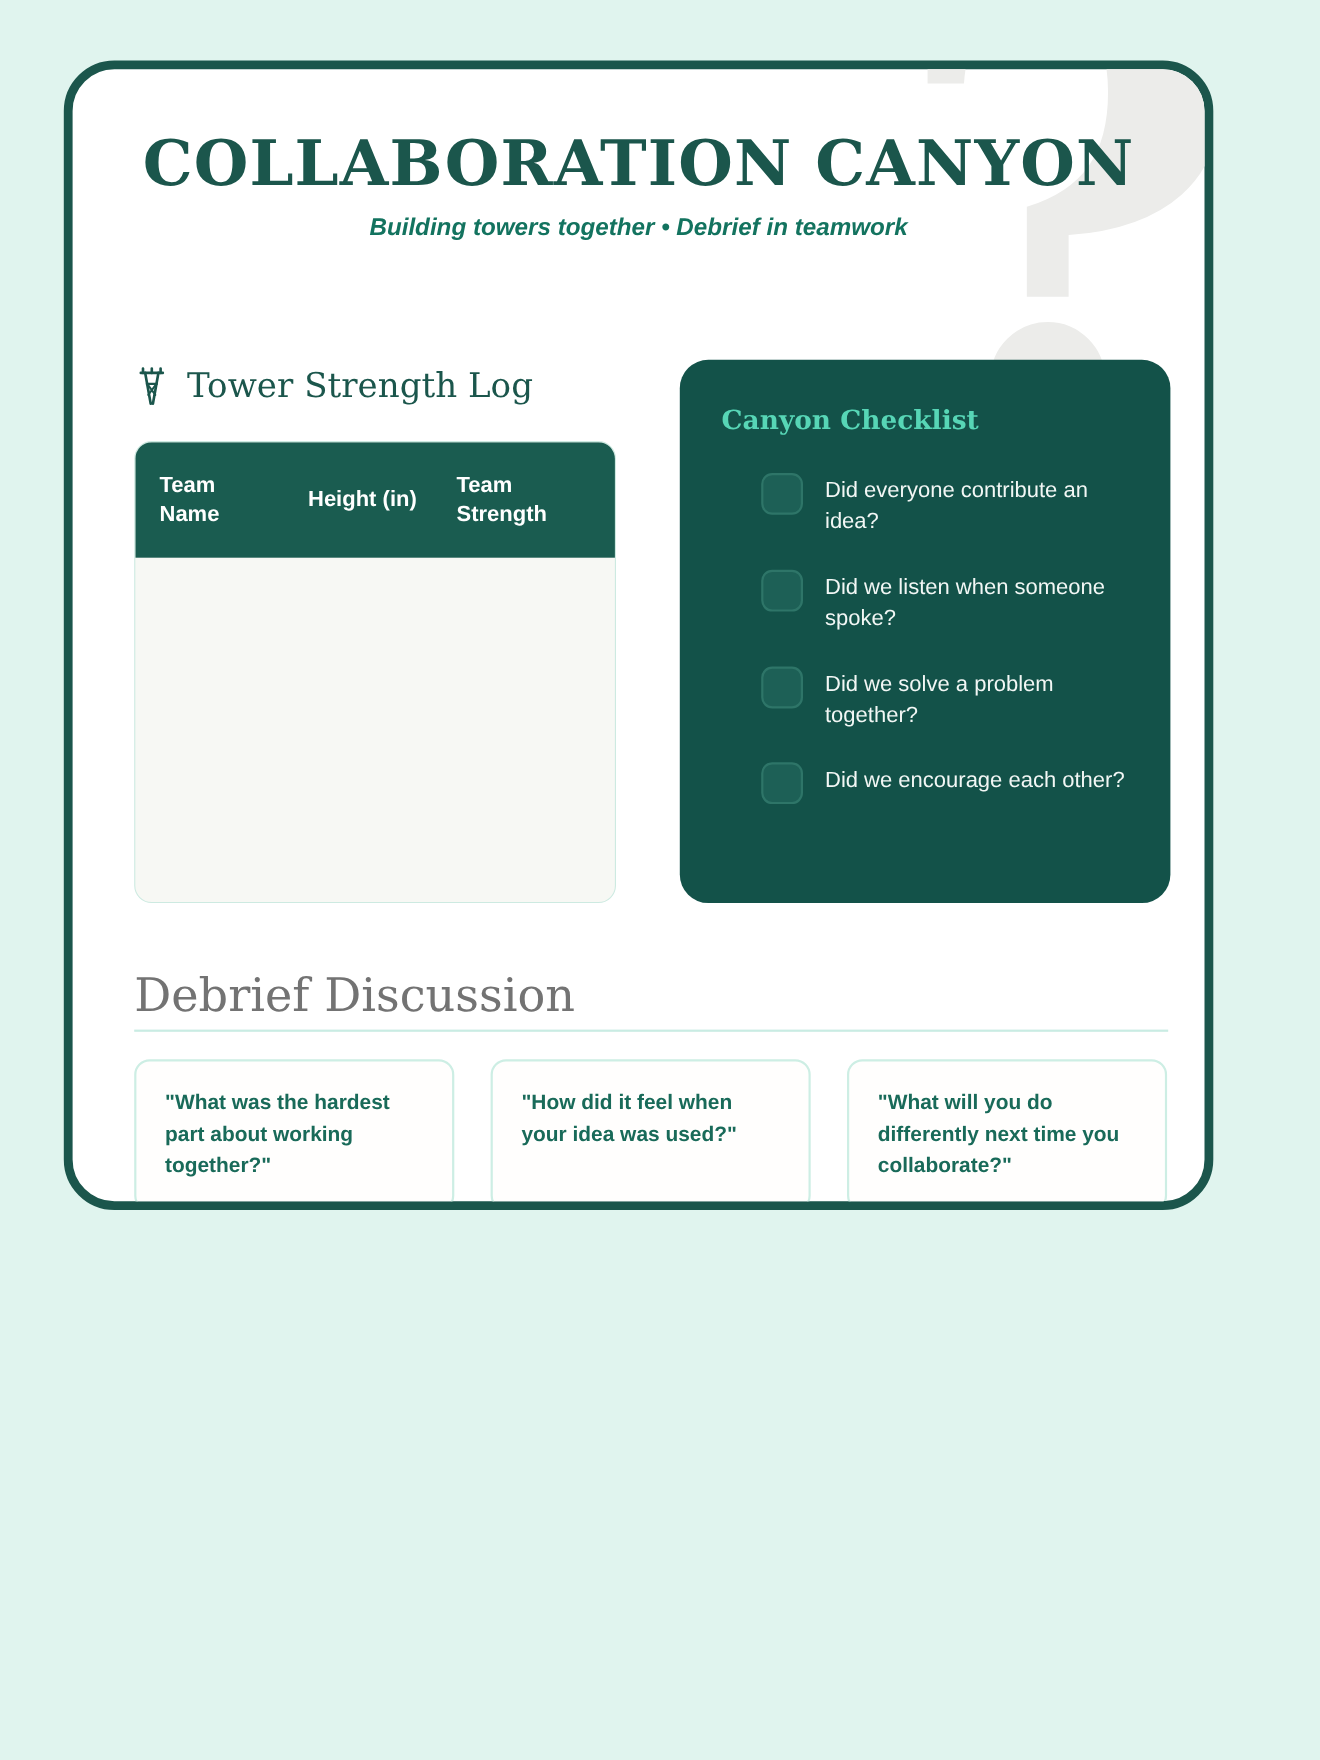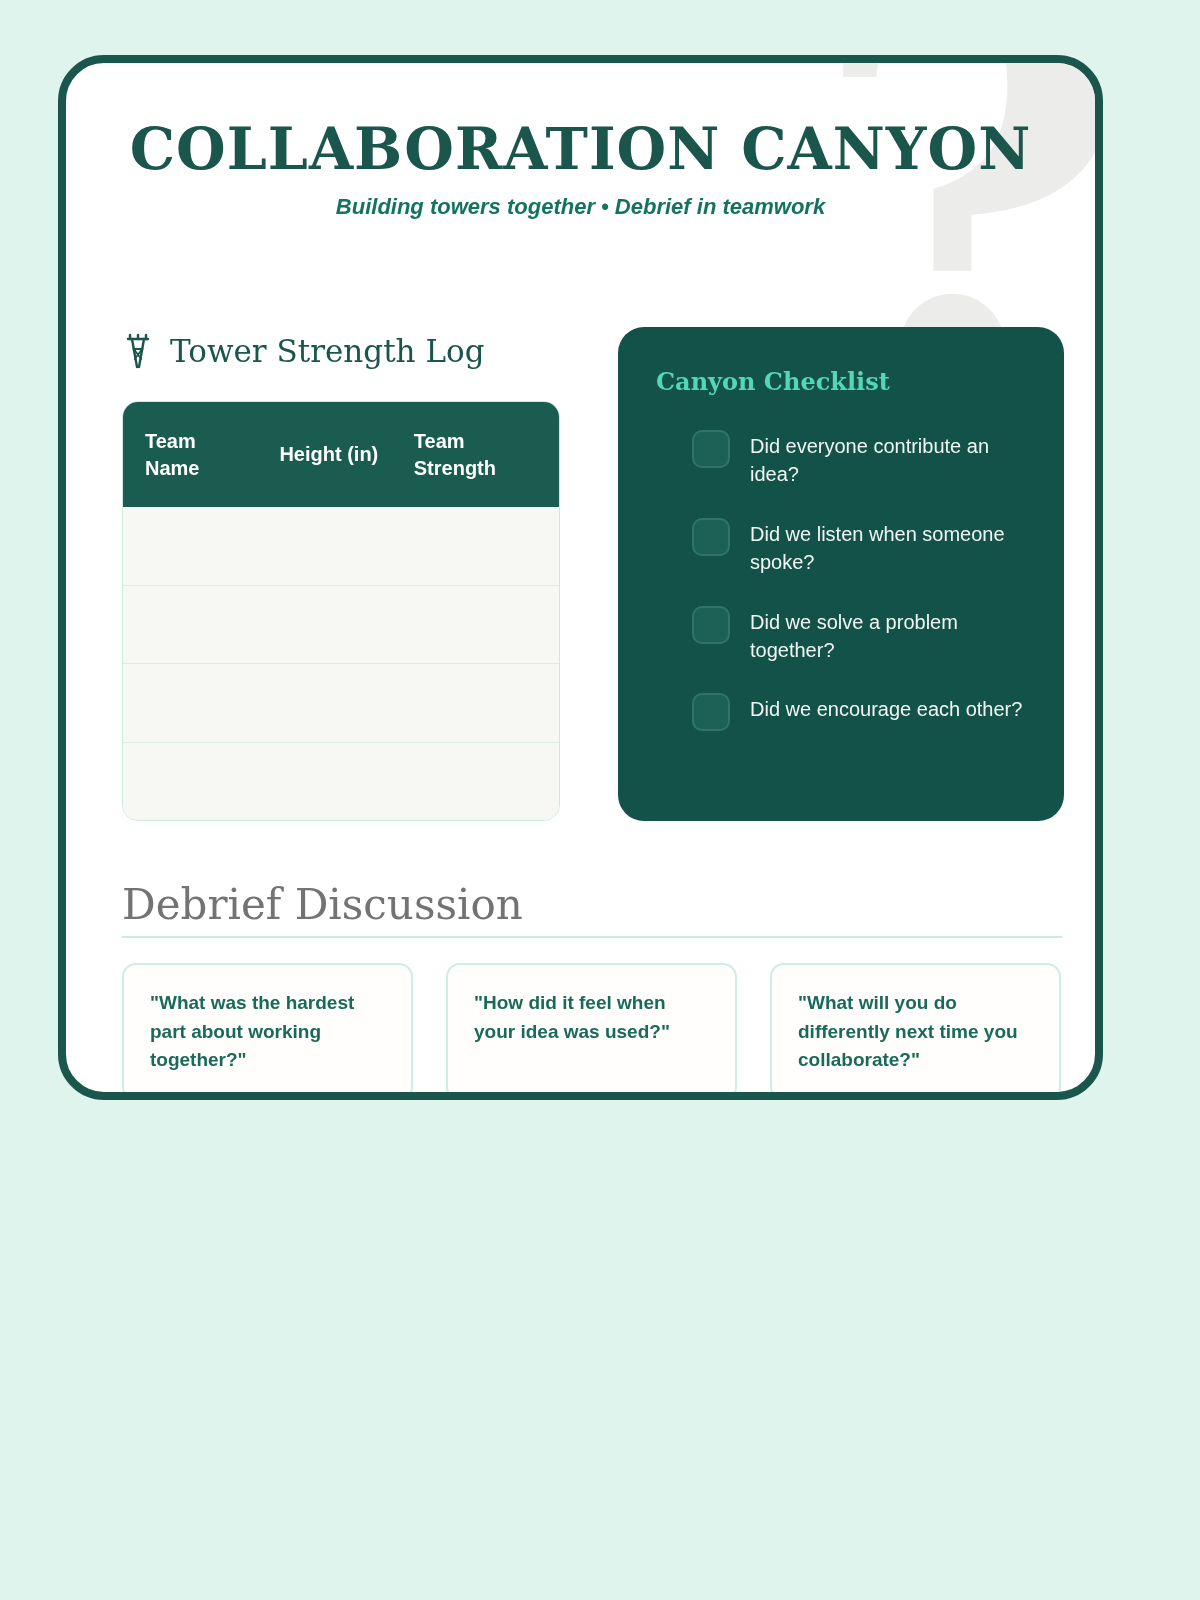--- a/index.html
+++ b/index.html
@@ -65,21 +65,21 @@
   }
   .tower-icon { display:inline-flex; }
 
   .log-table {
     position:absolute;
     left:56px; top:286px;
     width:438px; height:420px;
     border-radius:16px;
     overflow:hidden;
     border:1px solid #cdeae1;
-    display:flex; flex-direction:column;
+    display:flex; flex-direction:row;
     background:#f7f8f4;
   }
   .log-table-header {
     background:#1a5c50;
     color:#ffffff;
     display:flex;
     height:105px;
     align-items:center;
   }
   .log-col {

